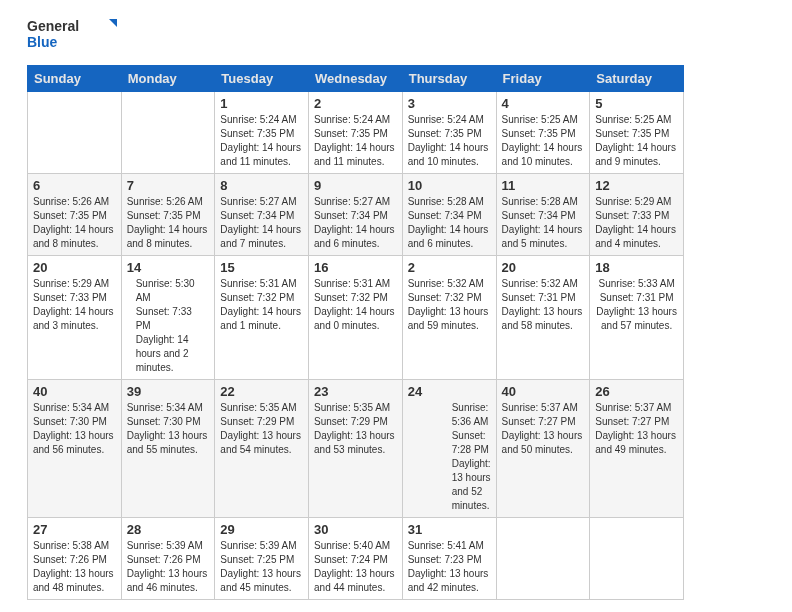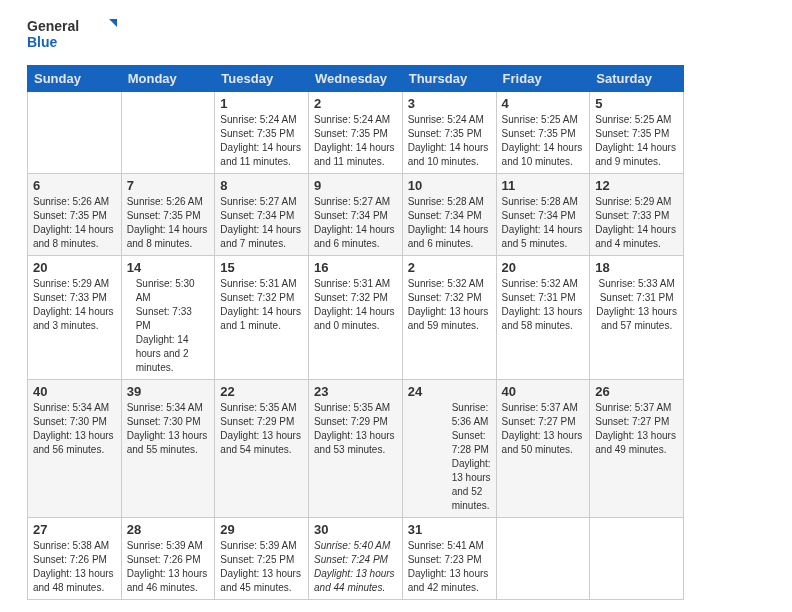--- a/index.html
+++ b/index.html
@@ -231,21 +231,21 @@
 Daylight: 13 hours and 46 minutes.</div>
           </td>
           <td>
             <span class="day-num">29</span>
             <div class="day-info" style="white-space: pre-line;">Sunrise: 5:39 AM
 Sunset: 7:25 PM
 Daylight: 13 hours and 45 minutes.</div>
           </td>
           <td>
             <span class="day-num">30</span>
-            <div class="day-info" style="white-space: pre-line; font-style: italic;">Sunrise: 5:40 AM
+            <div class="day-info" style="white-space: pre-line;">Sunrise: 5:40 AM
 Sunset: 7:24 PM
 Daylight: 13 hours and 44 minutes.</div>
           </td>
           <td>
             <span class="day-num">31</span>
             <div class="day-info" style="white-space: pre-line;">Sunrise: 5:41 AM
 Sunset: 7:23 PM
 Daylight: 13 hours and 42 minutes.</div>
           </td>
           <td class="empty"></td>

